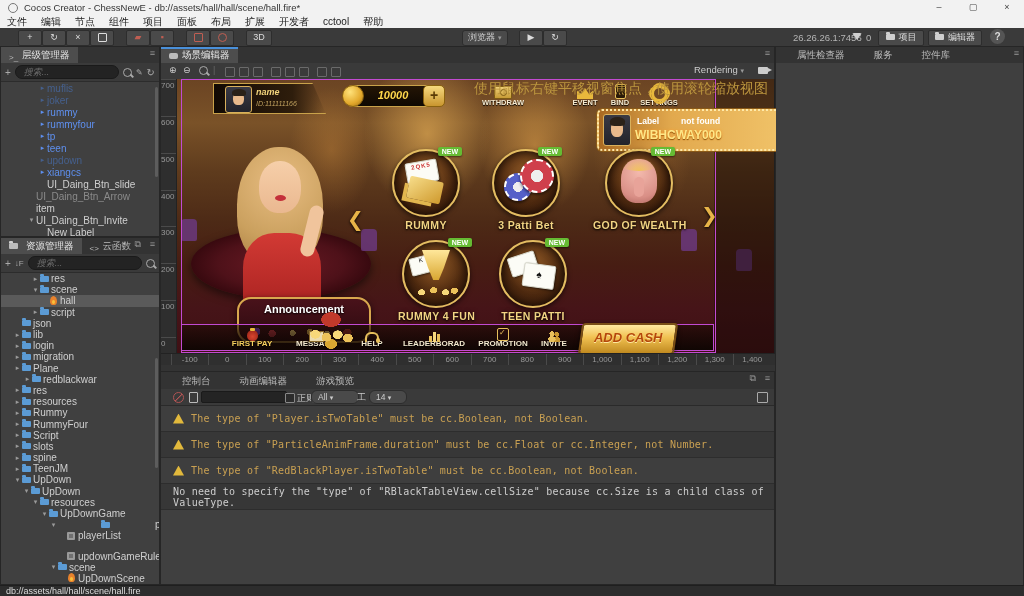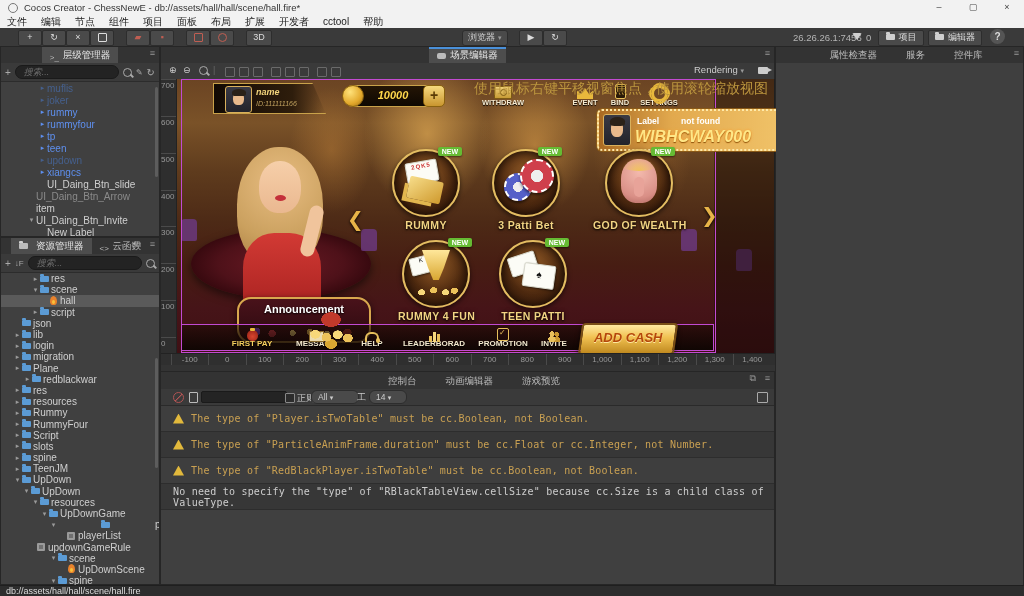--- a/index.html
+++ b/index.html
@@ -27,21 +27,21 @@
   .dropdown .caret{font-size:7px;color:#999;margin-left:3px;}
   .addr{position:absolute;top:4px;color:#b5b5b5;font-size:9.5px;}
   .wifi{position:absolute;top:5px;width:0;height:0;border-left:5px solid transparent;border-right:5px solid transparent;
         border-top:7px solid #cfcfcf;border-radius:2px;}
   .helpbtn{position:absolute;top:1px;width:15px;height:15px;border-radius:50%;background:#555;color:#ddd;
            font-size:10px;font-weight:bold;text-align:center;line-height:15px;}
   .folderglyph{display:inline-block;width:9px;height:6px;background:#cfcfcf;border-radius:1px;position:relative;margin-right:4px;top:0px;}
   .folderglyph::before{content:"";position:absolute;left:0;top:-2px;width:4px;height:2px;background:#cfcfcf;border-radius:1px 1px 0 0;}
   
   .panel{background:#404040;border:1px solid #262626;box-sizing:border-box;}
-  .ptabbar{height:16px;background:#333;display:flex;align-items:stretch;position:relative;justify-content:center;}
+  .ptabbar{height:16px;background:#333;display:flex;align-items:stretch;position:relative;}
   .ptab{padding:0 8px;font-size:9.5px;color:#bbb;line-height:16px;display:flex;align-items:center;gap:4px;}
   .ptab.active{background:#4d4d4d;color:#e8e8e8;}
   .ptab.blue-top{box-shadow:inset 0 2px 0 #4a90d9;}
   .pmenu{position:absolute;right:4px;top:1px;color:#999;font-size:9px;}
   .pmenu2{position:absolute;right:18px;top:1px;color:#999;font-size:9px;}
   .searchrow{height:18px;background:#3a3a3a;display:flex;align-items:center;padding:0 4px;gap:4px;border-bottom:1px solid #2c2c2c;}
   .sinput{flex:1;height:12px;background:#232323;border:1px solid #1a1a1a;border-radius:7px;color:#ccc;
           font-size:9px;padding:0 8px;outline:none;min-width:10px;}
   .sinput::placeholder{color:#6e6e6e;font-style:italic;}
   .mag{width:7px;height:7px;border:1.5px solid #aaa;border-radius:50%;position:relative;flex:none;}
@@ -122,21 +122,21 @@
   .ico-crown{display:inline-block;width:16px;height:11px;background:#e8b83c;position:relative;top:2px;
              clip-path:polygon(0 100%,0 25%,25% 55%,50% 0,75% 55%,100% 25%,100% 100%);}
   .ico-phone{display:inline-block;width:9px;height:13px;border:1.5px solid #e8c05c;border-radius:2px;background:#2a1a08;position:relative;top:1px;}
   .ico-gear{display:inline-block;width:11px;height:11px;border:3px solid #e8b83c;border-radius:50%;position:relative;top:2px;
             box-shadow:0 -3px 0 -1px #e8b83c,0 3px 0 -1px #e8b83c,3px 0 0 -1px #e8b83c,-3px 0 0 -1px #e8b83c;}
   .jackpot{position:absolute;left:436px;top:30px;width:182px;height:38px;border-radius:5px;z-index:31;
            background:linear-gradient(90deg,#a96a22,#e2a94e 40%,#f0c268);border:2px dotted #ffe9a8;box-shadow:0 0 0 1px #8a5a18;}
   .javatar{position:absolute;left:4px;top:3px;width:26px;height:30px;}
   .jlabel{position:absolute;left:38px;top:5px;font-size:8.5px;font-weight:bold;color:#fff;}
   .jnotfound{position:absolute;left:82px;top:5px;font-size:8.5px;font-weight:bold;color:#fff;}
-  .jvalue{position:absolute;left:36px;top:17px;font-size:16px;font-weight:bold;font-style:italic;color:#ffe787;text-shadow:0 0 3px #ff9d2d,0 1px 1px #6b3c00;}
+  .jvalue{position:absolute;left:36px;top:17px;font-size:12px;font-weight:bold;color:#ffe787;text-shadow:0 0 3px #ff9d2d,0 1px 1px #6b3c00;}
   
   .tile{position:absolute;width:76px;text-align:center;z-index:31;}
   .disc{position:relative;width:64px;height:64px;margin:0 auto;border-radius:50%;border:2px solid #e3bd62;
         background:radial-gradient(circle at 50% 32%,#8a5524,#55301248 55%,#2e140860),radial-gradient(circle at 50% 50%,#6b3b16,#3a1c0a 70%);
         box-shadow:inset 0 0 10px rgba(0,0,0,.7),0 2px 5px rgba(0,0,0,.6);}
   .badge{position:absolute;right:-4px;top:-4px;background:#66bb33;color:#fff;font-size:7px;font-weight:bold;
          padding:1px 4px;border-radius:2px;z-index:5;box-shadow:0 1px 2px rgba(0,0,0,.5);}
   .tlabel{margin-top:2px;font-size:10.5px;font-weight:bold;color:#f3d584;letter-spacing:.4px;
           text-shadow:0 1px 2px #000,0 0 4px #00000088;white-space:nowrap;}
   .t-rummy{left:227px;top:70px;} .t-chips{left:327px;top:70px;} .t-gow{left:432px;top:70px;width:92px;}
@@ -482,21 +482,21 @@
         <div class="trow a-row" style="padding-left: 48px; gap: 43px;">
           <span class="arr">▾</span>
           <span class="ticon v-folder"></span>
           <span class="lbl">prefab</span>
         </div>
         <div class="trow a-row" style="padding-left: 57px;">
           <span class="arr"></span>
           <span class="ticon v-prefab"></span>
           <span class="lbl">playerList</span>
         </div>
-        <div class="trow a-row" style="padding-left: 27px;">
+        <div class="trow a-row" style="padding-left: 57px; margin-top: 9px;">
           <span class="arr"></span>
           <span class="ticon v-prefab"></span>
           <span class="lbl">updownGameRule</span>
         </div>
         <div class="trow a-row" style="padding-left: 48px;">
           <span class="arr">▾</span>
           <span class="ticon v-folder"></span>
           <span class="lbl">scene</span>
         </div>
         <div class="trow a-row" style="padding-left: 57px;">

